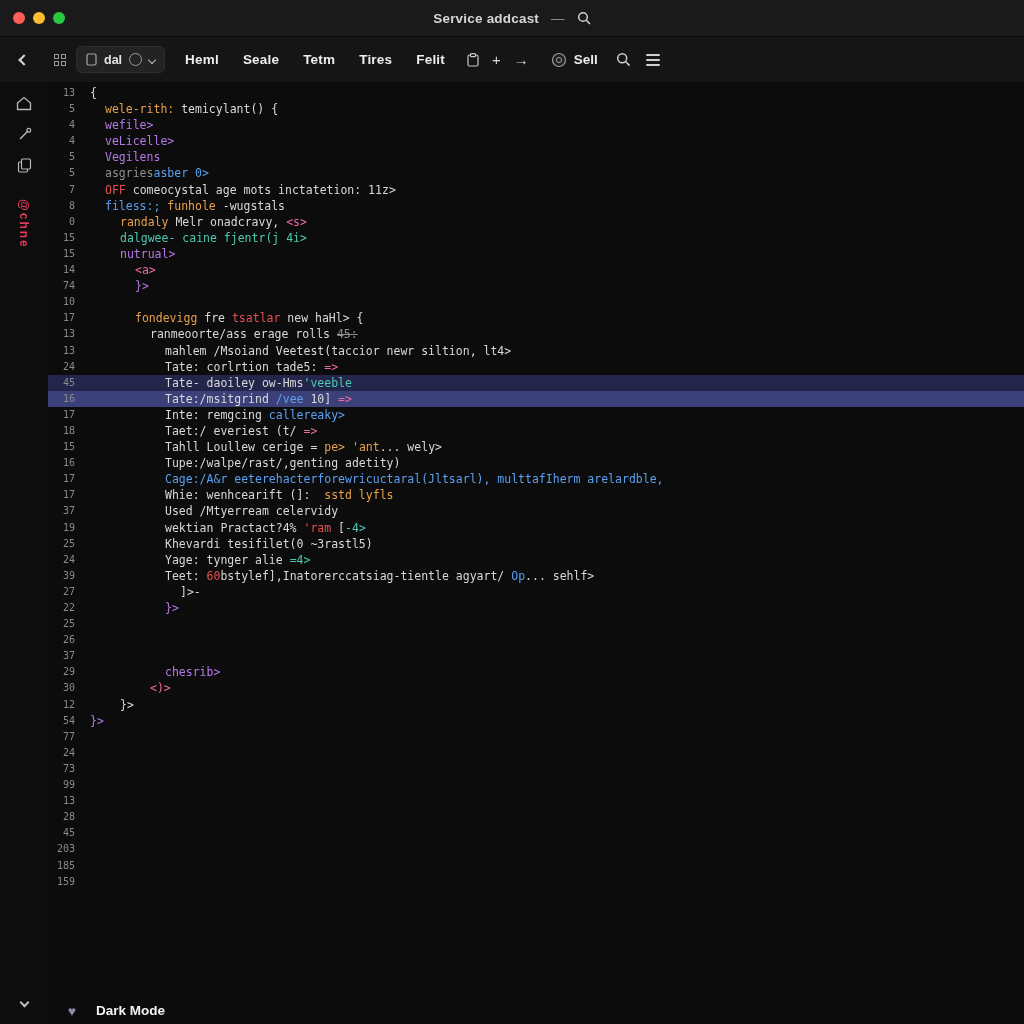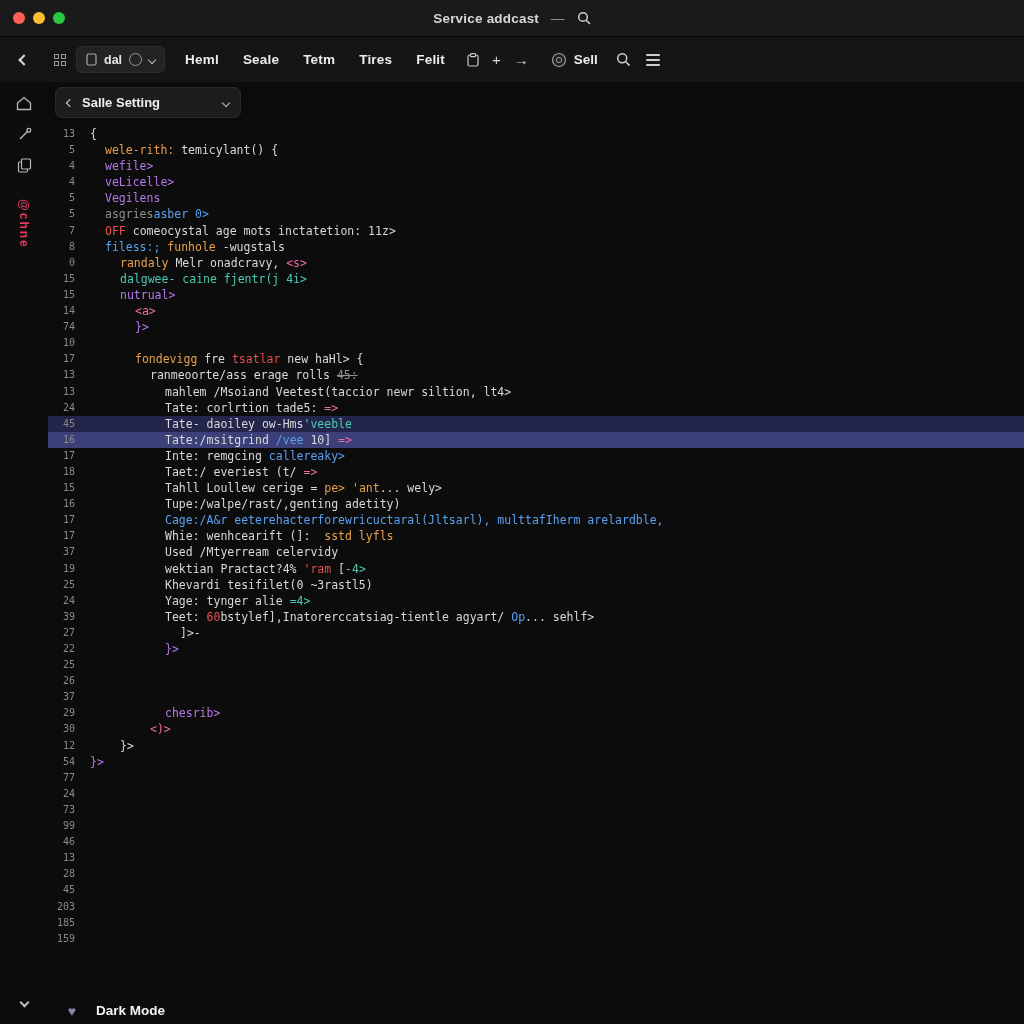--- a/index.html
+++ b/index.html
@@ -175,27 +175,20 @@
       </span>
       <span class="vlabel">@chne</span>
       <span class="side-spacer"></span>
       <span class="side-bottom">
         <span class="chev chev-down"></span>
       </span>
     </aside>
 
     <div class="main">
 
-      <div class="tabrow">
-        <div class="tab">
-          <span class="chev chev-left"></span>
-          <span class="label">Salle Setting</span>
-          <span class="chev chev-down small"></span>
-        </div>
-      </div>
 
       <div class="editor" id="editor-lines">
           <div class="code-line"><span class="line-num">13</span><span class="code-text" style="padding-left: 0px;"><span style="color: rgb(216, 216, 216);">{</span></span></div>
           <div class="code-line"><span class="line-num">5</span><span class="code-text" style="padding-left: 15px;"><span style="color: rgb(232, 160, 78);">wele-rith:</span><span style="color: rgb(216, 216, 216);"> temicylant() {</span></span></div>
           <div class="code-line"><span class="line-num">4</span><span class="code-text" style="padding-left: 15px;"><span style="color: rgb(181, 121, 232);">wefile&gt;</span></span></div>
           <div class="code-line"><span class="line-num">4</span><span class="code-text" style="padding-left: 15px;"><span style="color: rgb(181, 121, 232);">veLicelle&gt;</span></span></div>
           <div class="code-line"><span class="line-num">5</span><span class="code-text" style="padding-left: 15px;"><span style="color: rgb(181, 121, 232);">Vegilens</span></span></div>
           <div class="code-line"><span class="line-num">5</span><span class="code-text" style="padding-left: 15px;"><span style="color: rgb(143, 143, 143);">asgries</span><span style="color: rgb(90, 160, 240);">asber 0&gt;</span></span></div>
           <div class="code-line"><span class="line-num">7</span><span class="code-text" style="padding-left: 15px;"><span style="color: rgb(232, 79, 79);">OFF</span><span style="color: rgb(216, 216, 216);"> comeocystal age mots inctatetion: 11z&gt;</span></span></div>
           <div class="code-line"><span class="line-num">8</span><span class="code-text" style="padding-left: 15px;"><span style="color: rgb(90, 160, 240);">filess:;</span><span style="color: rgb(232, 160, 78);"> funhole</span><span style="color: rgb(216, 216, 216);"> -wugstals</span></span></div>
@@ -228,21 +221,20 @@
           <div class="code-line"><span class="line-num">26</span><span class="code-text" style="padding-left: 0px;"></span></div>
           <div class="code-line"><span class="line-num">37</span><span class="code-text" style="padding-left: 0px;"></span></div>
           <div class="code-line"><span class="line-num">29</span><span class="code-text" style="padding-left: 75px;"><span style="color: rgb(181, 121, 232);">chesrib&gt;</span></span></div>
           <div class="code-line"><span class="line-num">30</span><span class="code-text" style="padding-left: 60px;"><span style="color: rgb(238, 106, 167);">&lt;)&gt;</span></span></div>
           <div class="code-line"><span class="line-num">12</span><span class="code-text" style="padding-left: 30px;"><span style="color: rgb(216, 216, 216);">}&gt;</span></span></div>
           <div class="code-line"><span class="line-num">54</span><span class="code-text" style="padding-left: 0px;"><span style="color: rgb(181, 121, 232);">}&gt;</span></span></div>
           <div class="code-line"><span class="line-num">77</span><span class="code-text" style="padding-left: 0px;"></span></div>
           <div class="code-line"><span class="line-num">24</span><span class="code-text" style="padding-left: 0px;"></span></div>
           <div class="code-line"><span class="line-num">73</span><span class="code-text" style="padding-left: 0px;"></span></div>
           <div class="code-line"><span class="line-num">99</span><span class="code-text" style="padding-left: 0px;"></span></div>
-          <div class="code-line"><span class="line-num">46</span><span class="code-text" style="padding-left: 0px;"></span></div>
           <div class="code-line"><span class="line-num">13</span><span class="code-text" style="padding-left: 0px;"></span></div>
           <div class="code-line"><span class="line-num">28</span><span class="code-text" style="padding-left: 0px;"></span></div>
           <div class="code-line"><span class="line-num">45</span><span class="code-text" style="padding-left: 0px;"></span></div>
           <div class="code-line"><span class="line-num">203</span><span class="code-text" style="padding-left: 0px;"></span></div>
           <div class="code-line"><span class="line-num">185</span><span class="code-text" style="padding-left: 0px;"></span></div>
           <div class="code-line"><span class="line-num">159</span><span class="code-text" style="padding-left: 0px;"></span></div>
         </div>
 
       <div class="statusbar">
         <span class="status-heart">♥</span>

